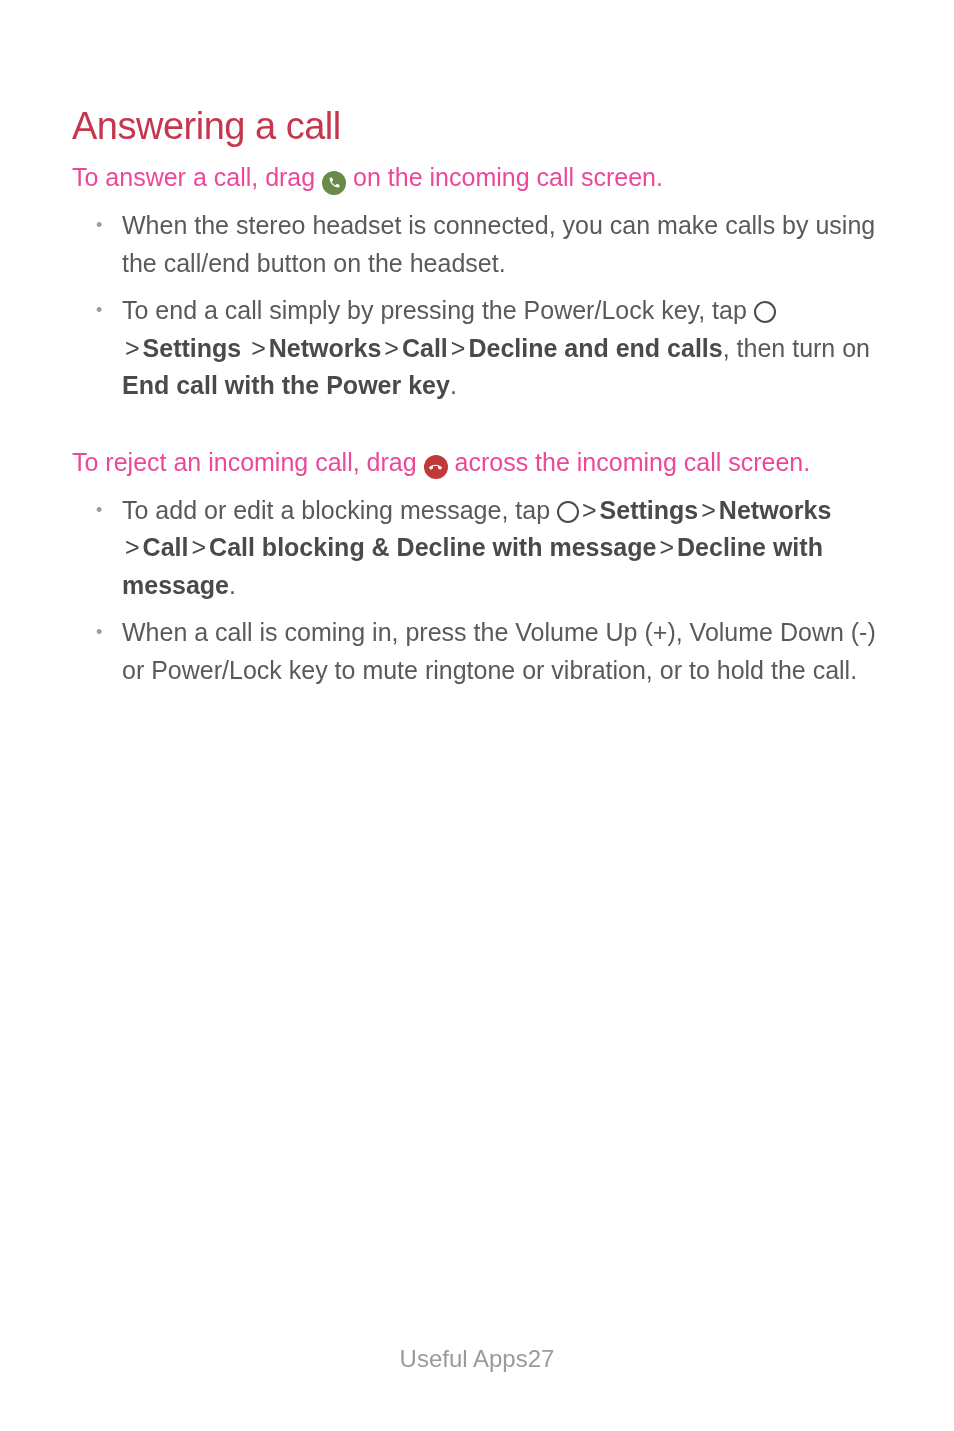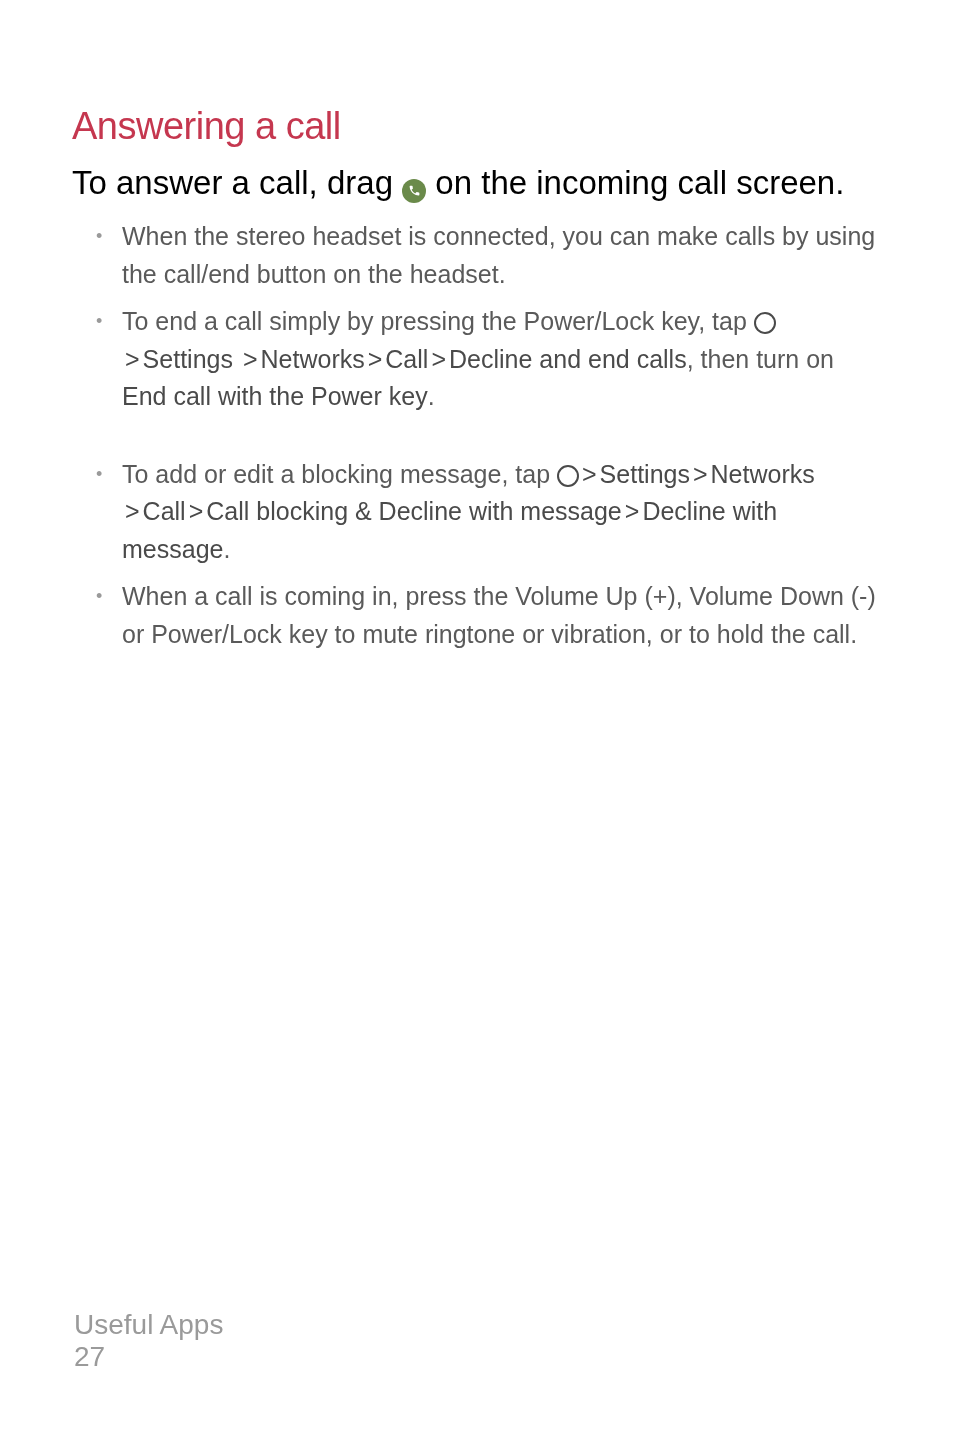--- a/index.html
+++ b/index.html
@@ -21,24 +21,24 @@
       margin-top: 45px;
     }
     h2 {
       color: #c5374f;
       font-size: 38px;
       font-weight: 400;
       margin-bottom: 12px;
       letter-spacing: -0.5px;
     }
     .intro {
-      font-size: 33px;
+      font-size: 25px;
       line-height: 1.4;
       margin-bottom: 12px;
-      color: #000000;
+      color: #ec4899;
     }
     ul {
       list-style: none;
       padding-left: 30px;
       margin-bottom: 40px;
     }
     li {
       position: relative;
       font-size: 25px;
       line-height: 1.5;
@@ -48,21 +48,21 @@
     }
     li::before {
       content: "•";
       position: absolute;
       left: -6px;
       top: 5px;
       font-size: 18px;
       color: #9a9a9a;
     }
     .bold {
-      font-weight: 400;
+      font-weight: 700;
       color: #4a4a4a;
     }
     .icon {
       display: inline-flex;
       vertical-align: -3px;
       width: 24px;
       height: 24px;
       border-radius: 50%;
       align-items: center;
       justify-content: center;
@@ -93,25 +93,24 @@
       font-weight: 400;
       color: #4a4a4a;
       margin: 0 3px;
     }
     .footer {
       position: absolute;
       bottom: 58px;
       left: 74px;
       right: 74px;
       display: flex;
-      justify-content: flex-end;
-      font-size: 28px;
+      justify-content: center;
+      font-size: 24px;
       color: #9a9a9a;
       font-weight: 300;
-      flex-direction: column;
     }
     .section {
       margin-bottom: 34px;
     }
   </style>
 </head>
 <body>
 
 <div class="page">
 
@@ -127,20 +126,27 @@
     <ul>
       <li>When the stereo headset is connected, you can make calls by using the call/end button on the headset.</li>
       <li>
         <span>To end a call simply by pressing the Power/Lock key, tap </span><span class="icon-home"></span><span class="sep">&gt;</span><span class="bold">Settings</span>
         <span class="sep">&gt;</span><span class="bold">Networks</span><span class="sep">&gt;</span><span class="bold">Call</span><span class="sep">&gt;</span><span class="bold">Decline and end calls</span><span>, then turn on </span><span class="bold">End call with the Power key</span><span>.</span>
       </li>
     </ul>
   </div>
 
   <div class="section">
+    <p class="intro">
+      <span>To reject an incoming call, drag </span><span class="icon icon-phone-reject">
+          <svg width="13" height="13" viewBox="0 0 24 24" fill="white">
+            <path d="M12 9c-1.6 0-3.15.25-4.6.72v3.1c0 .39-.23.74-.56.9-.98.49-1.87 1.12-2.66 1.85-.18.18-.43.28-.68.28-.26 0-.51-.1-.71-.29L.29 13.08a.996.996 0 010-1.41C3.34 8.78 7.46 7 12 7s8.66 1.78 11.71 4.67c.39.39.39 1.02 0 1.41l-2.48 2.48c-.2.19-.45.29-.71.29-.25 0-.5-.1-.68-.28-.79-.74-1.69-1.36-2.67-1.85-.33-.16-.56-.5-.56-.9v-3.1C15.15 9.25 13.6 9 12 9z"></path>
+          </svg>
+        </span><span> across the incoming call screen.</span>
+    </p>
     <ul>
       <li>
         <span>To add or edit a blocking message, tap </span><span class="icon-home"></span><span class="sep">&gt;</span><span class="bold">Settings</span><span class="sep">&gt;</span><span class="bold">Networks</span>
         <span class="sep">&gt;</span><span class="bold">Call</span><span class="sep">&gt;</span><span class="bold">Call blocking &amp; Decline with message</span><span class="sep">&gt;</span><span class="bold">Decline with message</span><span>.</span>
       </li>
       <li>When a call is coming in, press the Volume Up (+), Volume Down (-) or Power/Lock key to mute ringtone or vibration, or to hold the call.</li>
     </ul>
   </div>
 
 </div>

